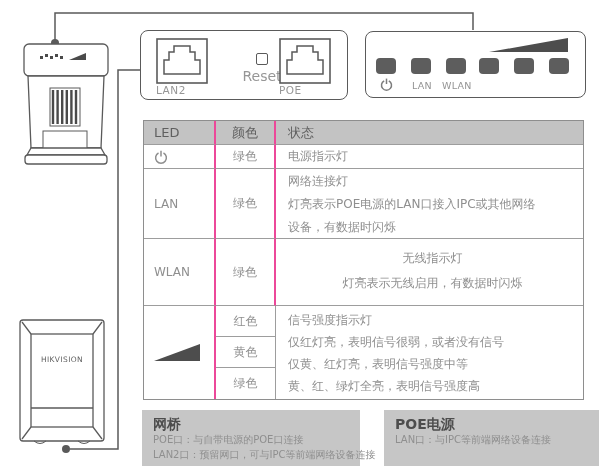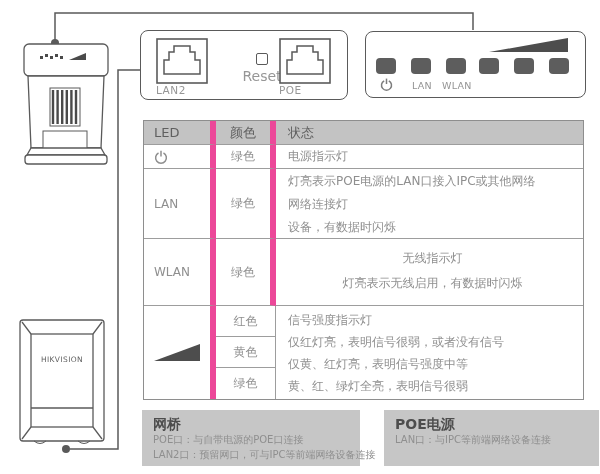--- a/index.html
+++ b/index.html
@@ -42,21 +42,21 @@
   .wedge-svg{position:absolute;}
 
   
   .led-table{
     position:absolute;left:143px;top:120px;width:439px;
     display:grid;grid-template-columns:72px 60px 1fr;
     grid-template-rows:24px 24px 70px 67px 93px;
     border:1px solid #8e8e8e;background:#fff;
     color:#8f8f8f;font-size:12px;
   }
-  .cell{border-right:6px solid #ec4899;border-bottom:1px solid #9d9d9d;
+  .cell{border-right:2px solid #ec4899;border-bottom:1px solid #9d9d9d;
     display:flex;align-items:center;box-sizing:border-box;}
   .cell.lastcol{border-right:none;}
   .cell.lastrow{border-bottom:none;}
   .cell.head{background:#c3c3c3;color:#5f5f5f;font-size:13px;}
   .c1{padding-left:10px;}
   .c2{justify-content:center;}
   .c3{padding-left:12px;}
   .c3.block{display:block;padding-right:6px;}
   .ln{display:block;white-space:nowrap;}
   .lan-status .ln{line-height:23px;}
@@ -177,22 +177,22 @@
         <path d="M4.2,2.8 A5,5 0 1 0 8.8,2.8" fill="none" stroke="#8f8f8f" stroke-width="1.4"></path>
         <line x1="6.5" y1="0.6" x2="6.5" y2="6" stroke="#8f8f8f" stroke-width="1.4"></line>
       </svg>
     </div>
     <div class="cell c2">绿色</div>
     <div class="cell c3 lastcol">电源指示灯</div>
 
     <div class="cell c1">LAN</div>
     <div class="cell c2">绿色</div>
     <div class="cell c3 lastcol block lan-status">
+      <span class="ln">网络连接灯</span>
       <span class="ln">灯亮表示POE电源的LAN口接入IPC或其他网络</span>
-      <span class="ln">网络连接灯</span>
       <span class="ln">设备，有数据时闪烁</span>
     </div>
 
     <div class="cell c1">WLAN</div>
     <div class="cell c2">绿色</div>
     <div class="cell c3 lastcol block wlan-status">
       <span class="ln">无线指示灯</span>
       <span class="ln">灯亮表示无线启用，有数据时闪烁</span>
     </div>
 
@@ -203,21 +203,21 @@
     </div>
     <div class="sig-colors lastrow">
       <div class="sub">红色</div>
       <div class="sub">黄色</div>
       <div class="sub">绿色</div>
     </div>
     <div class="cell c3 lastcol lastrow block sig-status">
       <span class="ln">信号强度指示灯</span>
       <span class="ln">仅红灯亮，表明信号很弱，或者没有信号</span>
       <span class="ln">仅黄、红灯亮，表明信号强度中等</span>
-      <span class="ln">黄、红、绿灯全亮，表明信号很弱</span>
+      <span class="ln">黄、红、绿灯全亮，表明信号强度高</span>
     </div>
   </div>
 
   <div class="note-section" style="left:142px;width:218px">
     <div class="note-title">网桥</div>
     <div class="note-line">POE口：与自带电源的POE口连接</div>
     <div class="note-line">LAN2口：预留网口，可与IPC等前端网络设备连接</div>
   </div>
 
   <div class="note-section" style="left:384px;width:215px">

